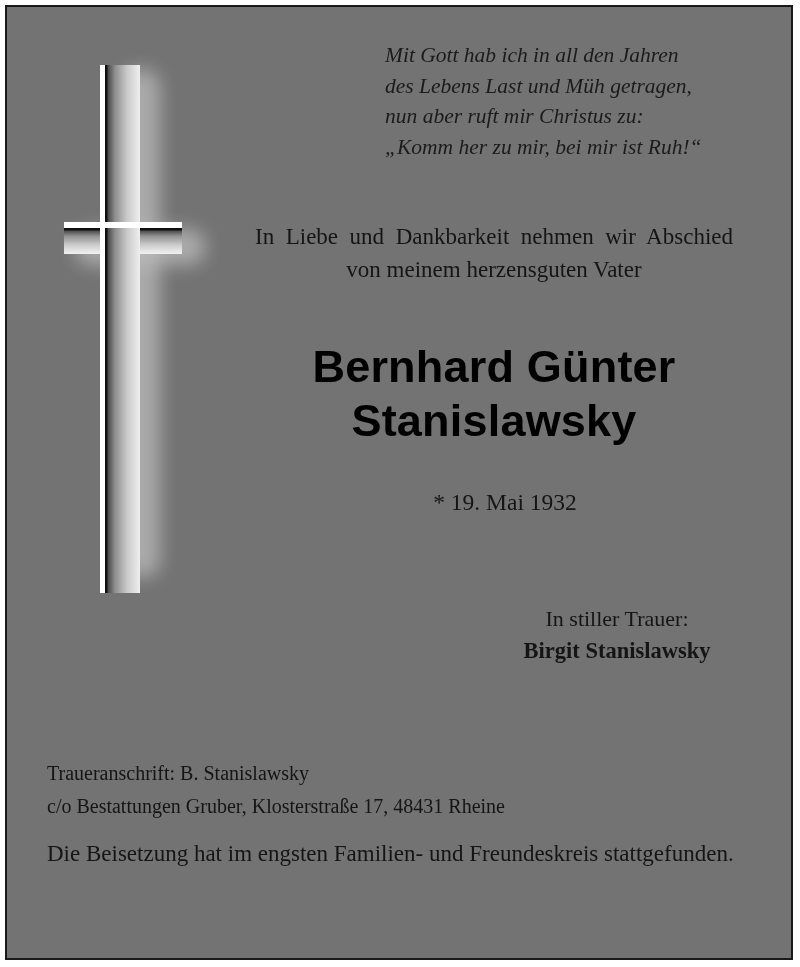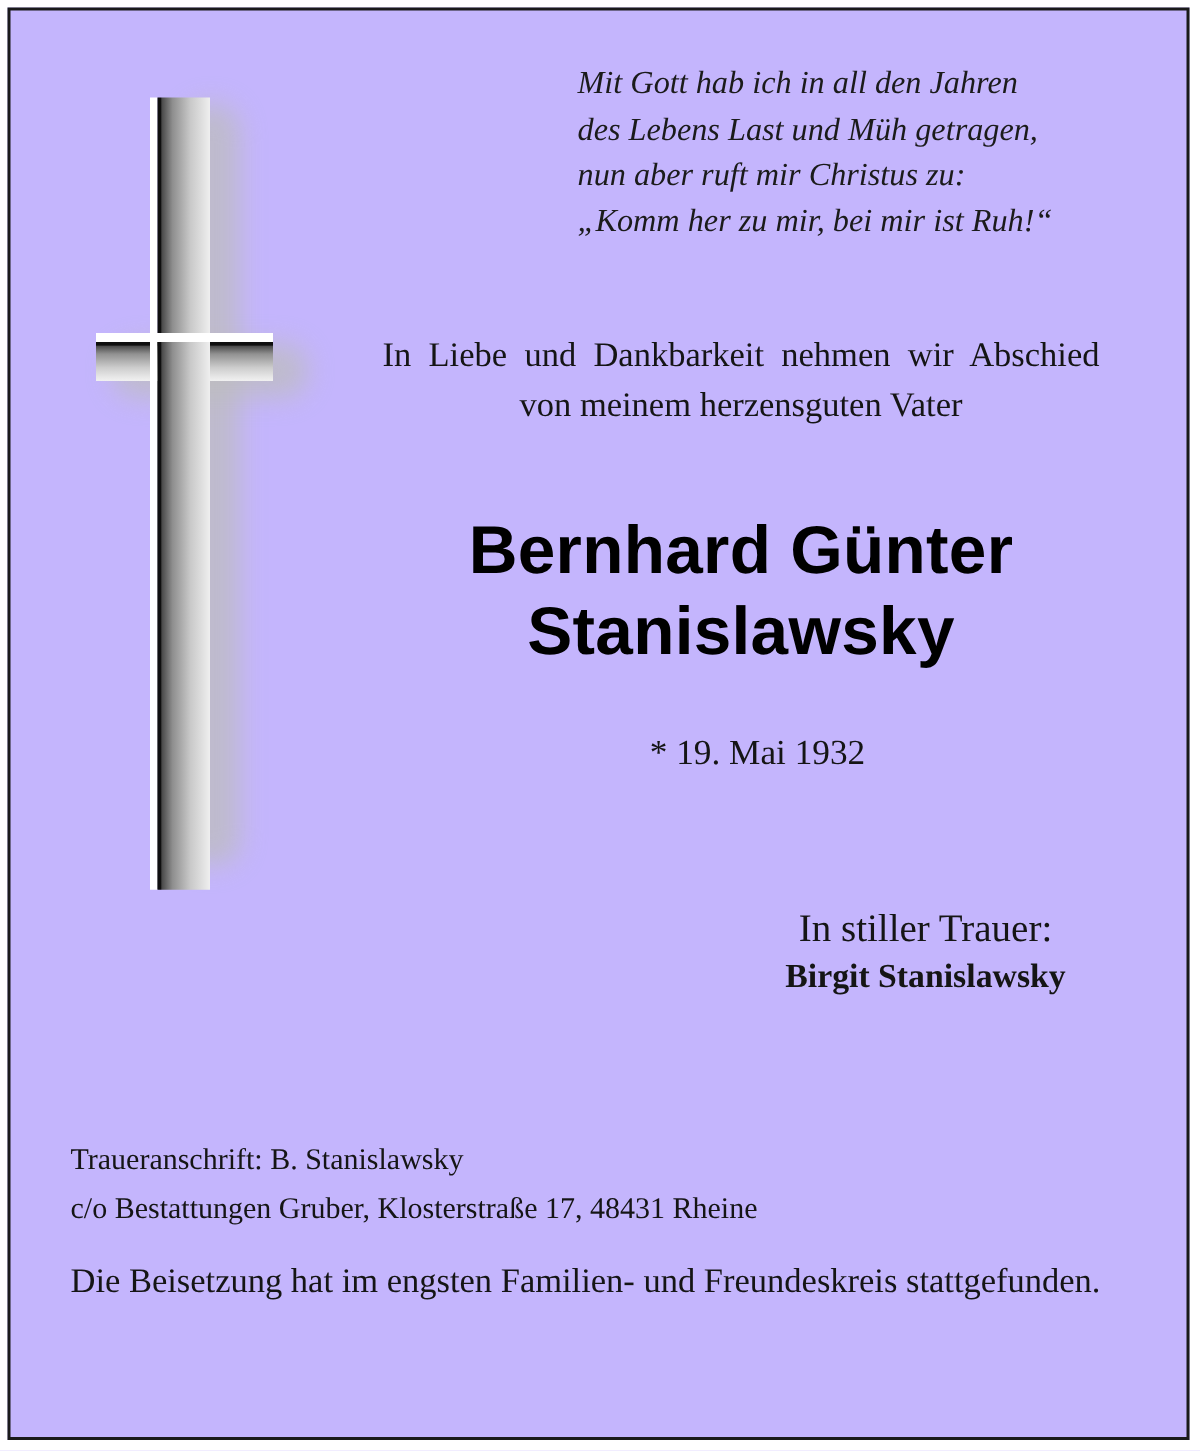--- a/index.html
+++ b/index.html
@@ -16,21 +16,21 @@
   }
 
   
   .notice {
     position: absolute;
     left: 5px;
     top: 5px;
     width: 788px;
     height: 955px;
     border: 2px solid #1a1a1a;
-    background: #c4b5fd;
+    background: #737373;
     box-sizing: border-box;
   }
   .notice-inner {
     position: relative;
     width: 100%;
     height: 100%;
   }
 
   
   .cross-figure {
@@ -183,21 +183,21 @@
 
   .mourners {
     position: absolute;
     left: 460px;
     top: 597px;
     width: 300px;
     text-align: center;
     color: #151515;
   }
   .mourners-label {
-    font-size: 26px;
+    font-size: 22px;
     line-height: 30px;
   }
   .mourners-name {
     font-size: 22.5px;
     font-weight: bold;
     line-height: 32px;
     margin-top: 1px;
   }
 
   .address {

